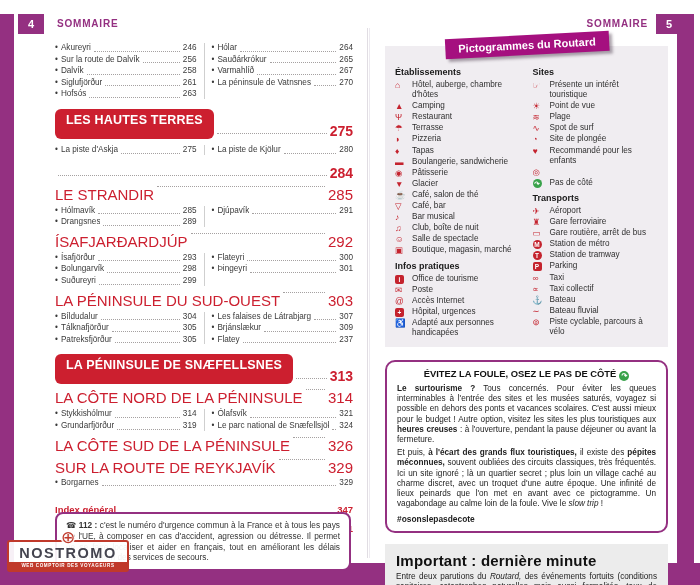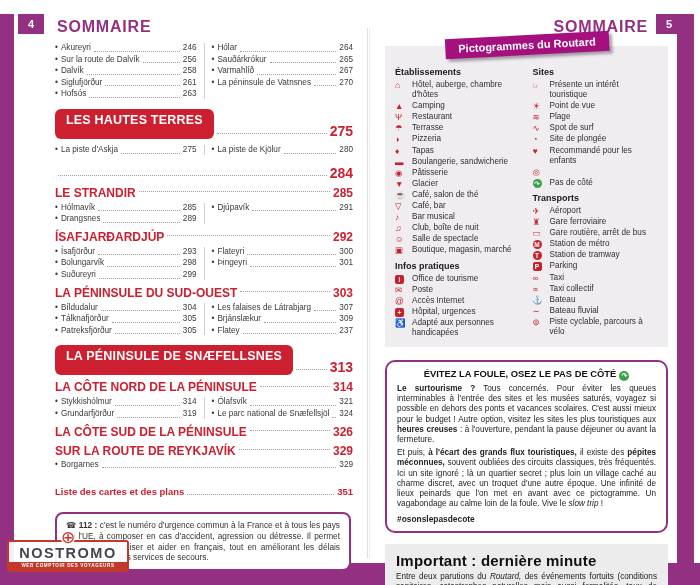--- a/index.html
+++ b/index.html
@@ -14,38 +14,38 @@
 .bandL{position:absolute;left:0;top:14px;width:14px;height:549px;background:var(--purple)}
 .bandR{position:absolute;left:677px;top:14px;width:17px;height:549px;background:var(--purple)}
 .bandB{position:absolute;left:0;top:563px;width:700px;height:22px;background:var(--purple)}
 .gutter{position:absolute;left:367px;top:28px;width:3px;height:530px;
   border-left:1px solid #e1dde3;border-right:1px solid #edeaf0}
 
 
 .tab{position:absolute;top:14px;width:26px;height:20px;background:var(--purple);color:#fff;
   font-weight:bold;font-size:11px;display:flex;align-items:center;justify-content:center}
 .tabL{left:18px}.tabR{left:656px}
-.hTitle{position:absolute;top:18px;color:var(--purple);font-weight:bold;font-size:16px;letter-spacing:.8px}
+.hTitle{position:absolute;top:18px;color:var(--purple);font-weight:bold;font-size:10px;letter-spacing:.8px}
 .hL{left:57px}.hR{left:500px;width:148px;text-align:right}
 
 
 .pageL{position:absolute;left:55px;top:40px;width:298px}
 .cols{display:flex;margin:2px 0}
 .col{flex:1;min-width:0}
 .coldiv{width:0;border-left:1px solid #cfcfcf;margin:1px 7px}
 .entry{display:flex;align-items:flex-end;font-size:8.2px;color:#3a3a3a;line-height:11.6px;min-width:0}
 .bullet{margin-right:3px}
 .elbl{white-space:nowrap;overflow:hidden;min-width:0}
 .leader{flex:1;min-width:4px;border-bottom:1px dotted #a5a1a1;margin:0 3px 2px}
 .bannerRow{display:flex;align-items:flex-end;margin:9px 0 5px}
 .pill{background:var(--red);color:#fff;font-weight:bold;font-size:12.5px;padding:4px 11px 12px;
   border-radius:6px;letter-spacing:.2px;white-space:nowrap}
 .bannerRow .leader{margin-bottom:5px}
 .bigpg{color:var(--red);font-weight:bold;font-size:14px}
-.shRow{display:flex;align-items:center;margin:5px 0 1px;font-size:12px;font-weight:bold;color:var(--red)}
+.shRow{display:flex;align-items:flex-start;margin:5px 0 1px;font-size:15px;font-weight:normal;color:var(--red)}
 .idxRow{display:flex;align-items:flex-end;margin:8px 0 2px;font-size:9.5px;font-weight:bold;color:var(--red)}
 .gap{height:8px}
 
 .noteBox{position:absolute;left:0;top:472px;width:296px;border:2px solid var(--purple);border-radius:8px;
   background:#fff;padding:6px 9px;font-size:8.3px;color:#333;line-height:10.8px;text-align:justify}
 
 .nostromo{position:absolute;left:7px;top:540px;width:122px;z-index:5;background:rgba(255,255,255,.93);
   border:2px solid #c0392b;border-radius:3px;padding:3px 4px 0;text-align:center}
 .nosGlobe{position:absolute;left:50%;top:-13px;transform:translateX(-50%);color:#c0392b;font-size:17px;
   background:rgba(255,255,255,.9);border-radius:50%;line-height:17px}
@@ -360,20 +360,25 @@
           <span class="shpg">329</span>
         </div>
         <div class="entry">
           <span class="bullet">•</span>
           <span class="elbl">Borgarnes</span>
           <span class="leader"></span>
           <span class="epg">329</span>
         </div>
         <div class="gap"></div>
         <div class="idxRow">
+          <span class="shlbl">Index général</span>
+          <span class="leader"></span>
+          <span class="shpg">347</span>
+        </div>
+        <div class="idxRow">
           <span class="shlbl">Liste des cartes et des plans</span>
           <span class="leader"></span>
           <span class="shpg">351</span>
         </div>
       </div>
     <div class="noteBox">
       <span id="noteText"><span class="seg">☎ </span><span class="seg b">112 :</span><span class="seg"> c'est le numéro d'urgence commun à la France et à tous les pays de l'UE, à composer en cas d'accident, agression ou détresse. Il permet de se faire localiser et aider en français, tout en améliorant les délais d'intervention des services de secours.</span></span>
     </div>
   </div>
 

